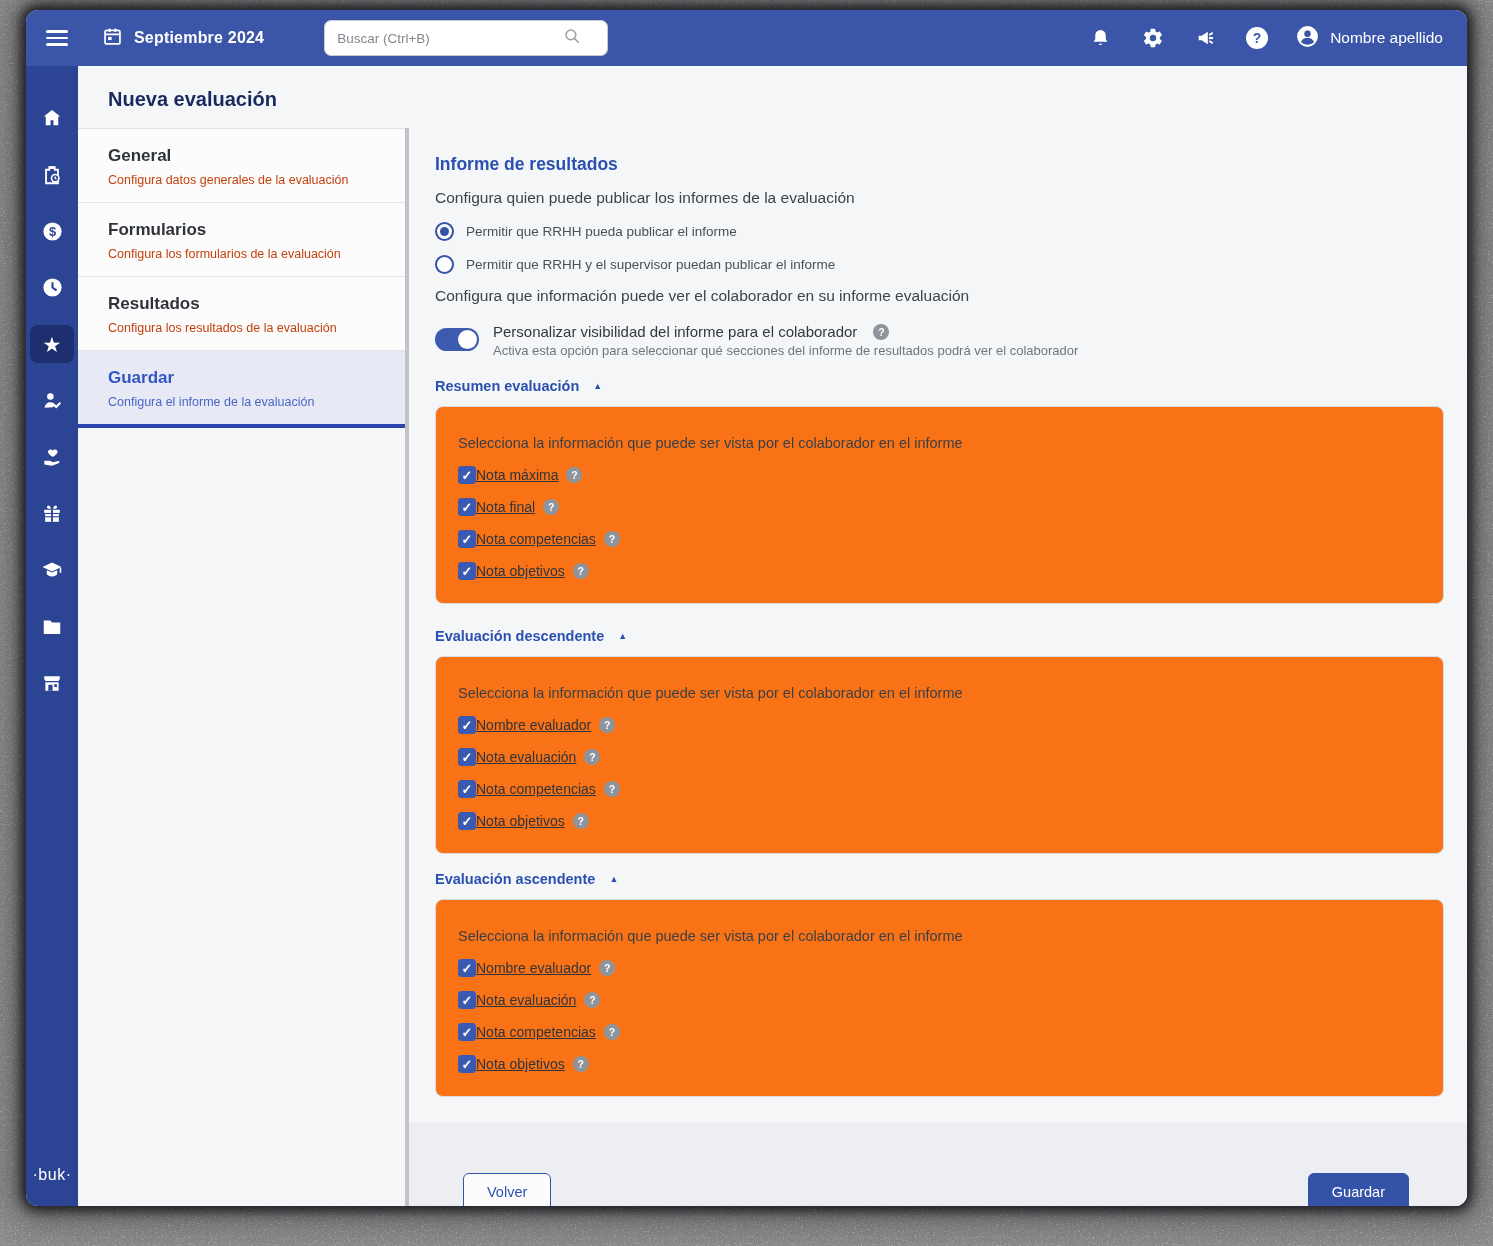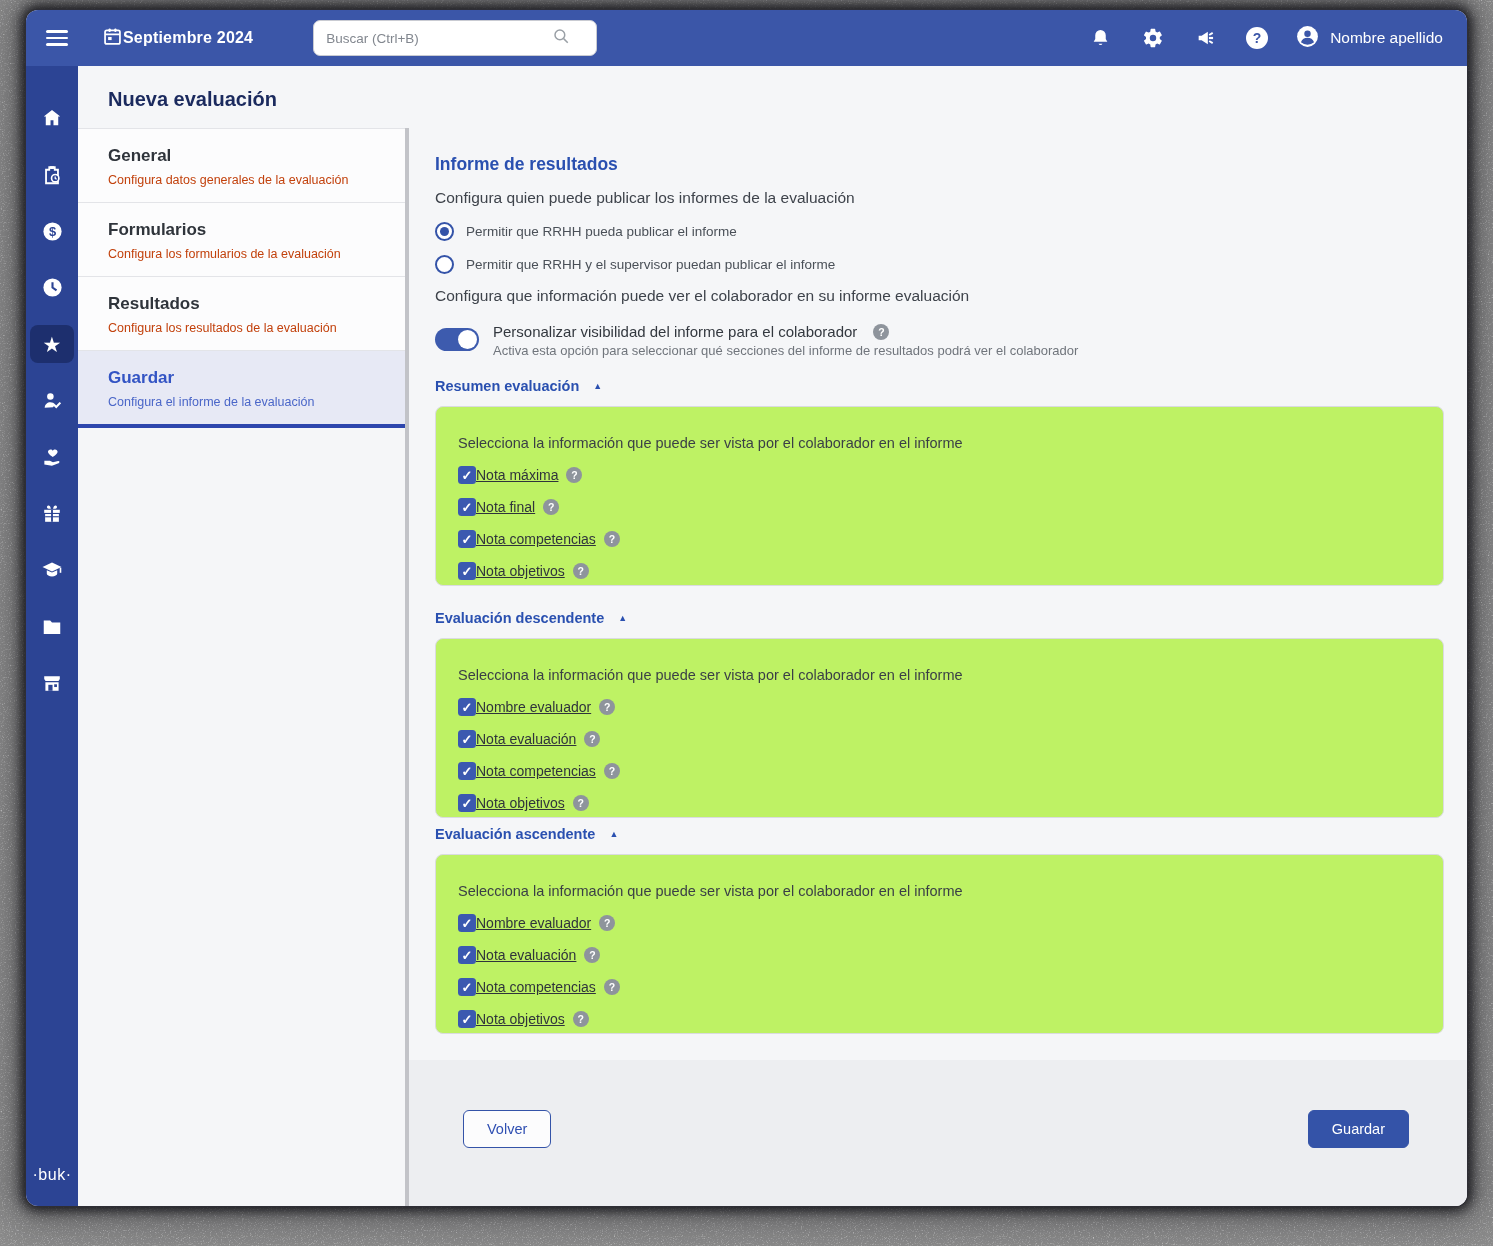--- a/index.html
+++ b/index.html
@@ -16,21 +16,21 @@
   .window {
     position:absolute; left:26px; top:10px; width:1441px; height:1196px;
     border-radius:12px; overflow:hidden; background:#F5F6F8; z-index:1;
     box-shadow:0 0 0 1px #2e2e36, 0 0 12px 5px rgba(12,12,16,.85), 0 0 34px 16px rgba(18,18,24,.35);
   }
 
   
   .topbar { height:56px; background:#3B56A8; display:flex; align-items:center; color:#fff; }
   .menu-btn { margin-left:20px; width:26px; height:26px; display:flex; flex-direction:column; justify-content:center; gap:4px; cursor:pointer; }
   .menu-btn span { display:block; width:22px; height:2.5px; background:#fff; border-radius:2px; }
-  .cal-group { display:flex; align-items:center; margin-left:30px; }
+  .cal-group { display:flex; align-items:center; margin-left:30px; gap:11px; }
   .cal-group .label { font-size:16px; font-weight:700; letter-spacing:.2px; }
   .search-box {
     margin-left:60px; width:284px; height:36px; background:#fff; border-radius:7px;
     border:1px solid #c9cbd2; display:flex; align-items:center; padding:0 26px 0 12px;
   }
   .search-box input { flex:1; border:none; outline:none; font-size:13.5px; color:#3a3f46; font-family:inherit; background:transparent; }
   .search-box input::placeholder { color:#82878f; }
   .top-right { margin-left:auto; display:flex; align-items:center; gap:27px; margin-right:24px; }
   .top-icon { width:26px; height:26px; display:flex; align-items:center; justify-content:center; cursor:pointer; }
   .help-circle { width:22px; height:22px; border-radius:50%; background:#fff; color:#3B56A8; font-weight:700; font-size:14px; display:flex; align-items:center; justify-content:center; }
@@ -81,22 +81,22 @@
   .toggle-texts { margin-left:14px; }
   .toggle-label-row { display:flex; align-items:center; gap:8px; }
   .toggle-label { font-size:15px; color:#33383F; }
   .toggle-desc { font-size:13px; color:#70757C; margin-top:3px; }
 
   .section-header { display:flex; align-items:center; gap:14px; margin-top:20px; cursor:pointer; }
   .section-title { font-size:14.5px; font-weight:700; color:#2A50B0; }
   .collapse-arrow { font-size:9px; color:#2A50B0; }
 
   .section-panel {
-    margin-top:12px; background:#bef264; border:1px solid #DADBE0; border-radius:8px;
-    padding:26px 20px 4px 22px;
+    margin-top:12px; background:#f97316; border:1px solid #DADBE0; border-radius:8px;
+    padding:26px 20px 22px 22px;
   }
   .panel-intro { font-size:14.5px; color:#3A3F46; line-height:20px; margin-bottom:9px; }
   .check-row { display:flex; align-items:center; height:20px; margin-top:12px; }
   .checkbox { width:18px; height:18px; border-radius:3.5px; background:#3B59B0; display:flex; align-items:center; justify-content:center; flex:none; cursor:pointer; }
   .tick { color:#fff; font-size:13px; font-weight:700; line-height:1; }
   .check-label { font-size:14px; color:#2F343B; margin-left:0;text-decoration:underline; }
   .help-badge { width:16px; height:16px; border-radius:50%; background:#8E949C; color:#fff; font-size:10.5px; font-weight:700; display:flex; align-items:center; justify-content:center; margin-left:8px; cursor:pointer; }
 
   .footer-area { flex:1; background:#EDEEF1; margin-top:26px; display:flex; justify-content:space-between; align-items:flex-start; padding:50px 58px 0 54px; min-height:130px; }
   .btn { font-family:inherit; font-size:14.5px; border-radius:6px; padding:10px 23px; cursor:pointer; }
@@ -378,21 +378,21 @@
             </div>
             <div class="check-row">
               <span class="checkbox">
                   <span class="tick">✓</span>
                 </span>
               <span class="check-label">Nota objetivos</span>
               <span class="help-badge">?</span>
             </div>
           </div>
 
-          <div class="section-header" style="margin-top:8px">
+          <div class="section-header" style="margin-top:17px">
             <span class="section-title">Evaluación ascendente</span>
             <span class="collapse-arrow">▲</span>
           </div>
           <div class="section-panel">
             <div class="panel-intro">Selecciona la información que puede ser vista por el colaborador en el informe</div>
             <div class="check-row">
               <span class="checkbox">
                   <span class="tick">✓</span>
                 </span>
               <span class="check-label">Nombre evaluador</span>

